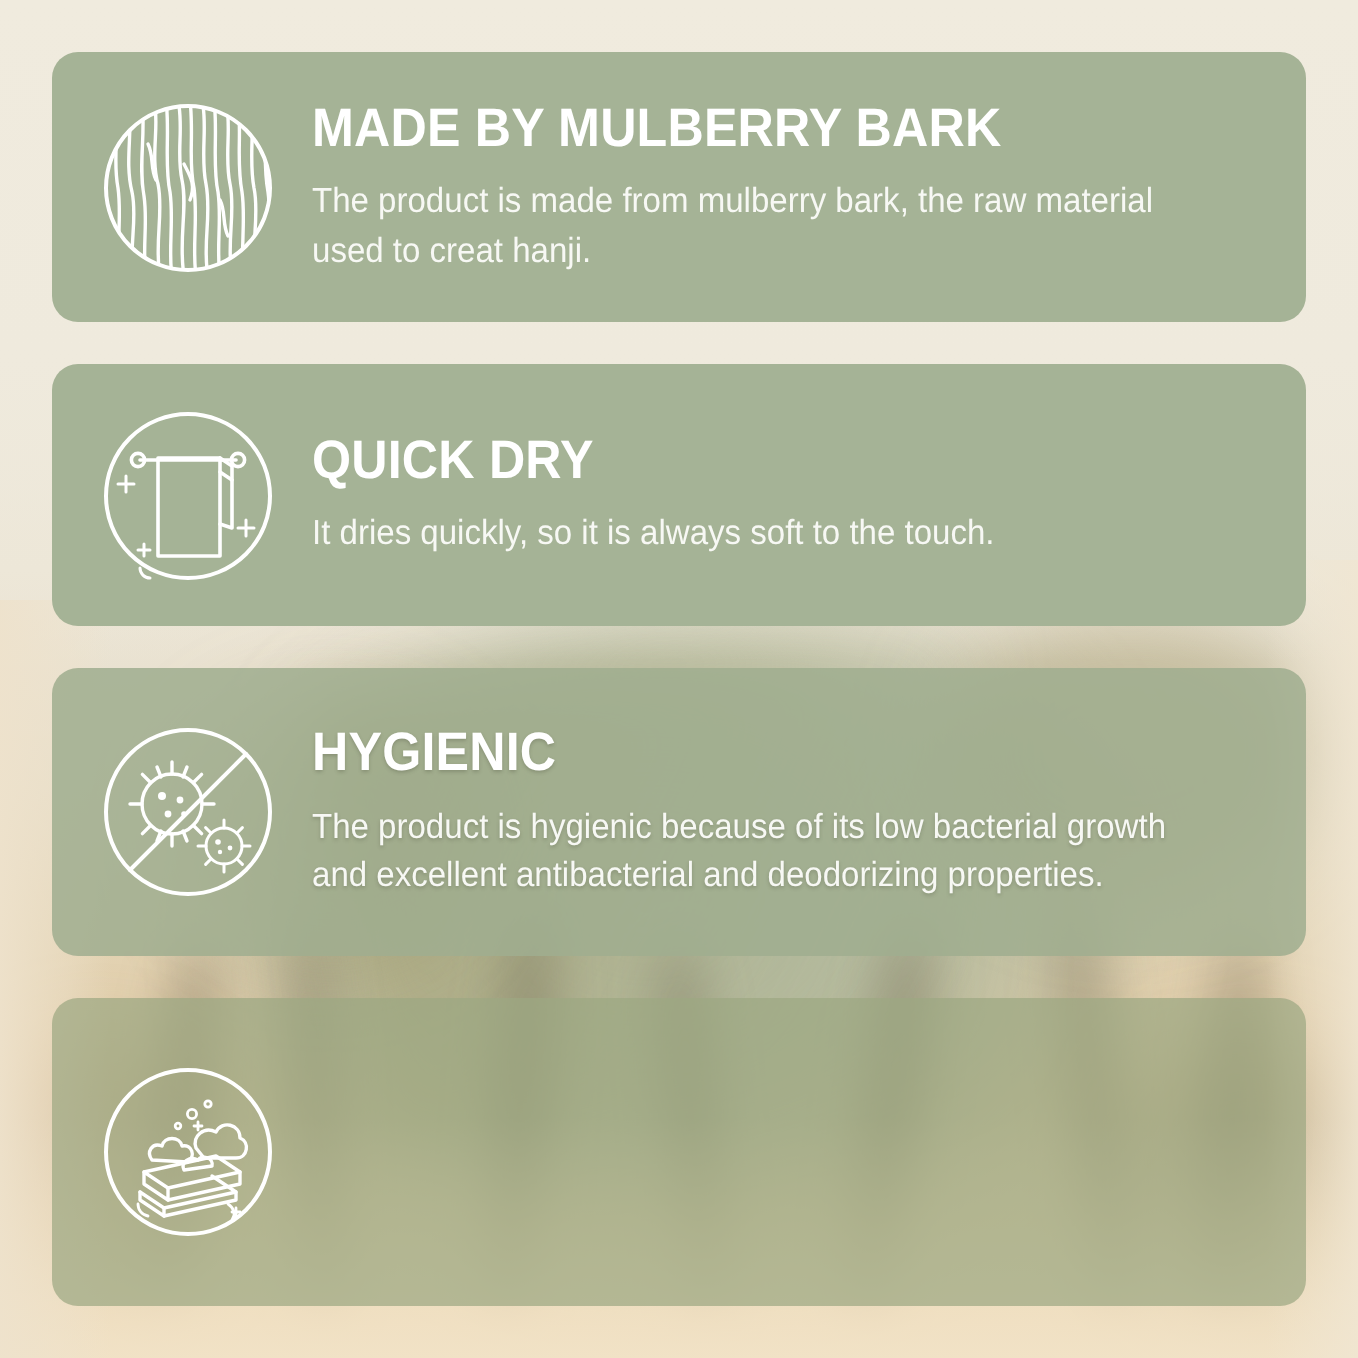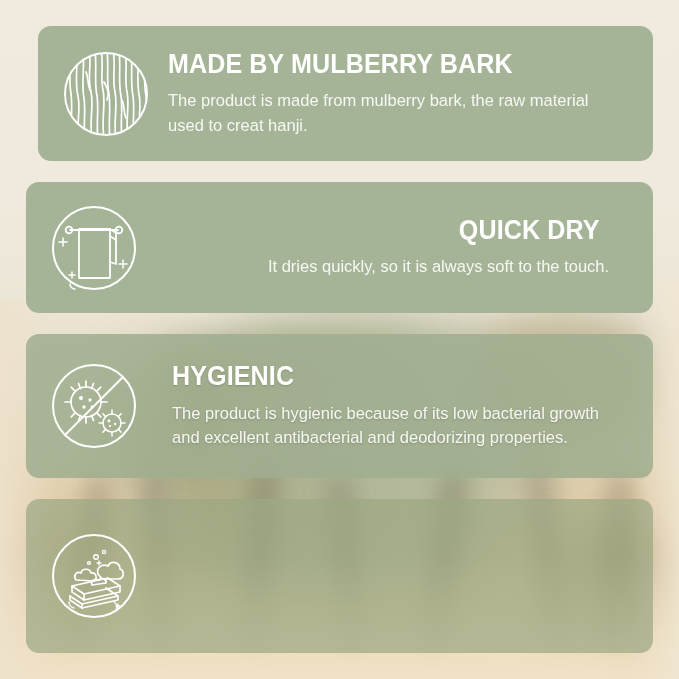--- a/index.html
+++ b/index.html
@@ -131,25 +131,25 @@
     position: relative;
     border-radius: 13px;
     display: flex;
     align-items: center;
     box-sizing: border-box;
     padding: 0 20px 0 22px;
     overflow: hidden;
   }
   
   .card.solid   { background: #a5b396; }
-  .card.glass-1 { background: rgba(160,174,143,0.86); gap: 16px; }
+  .card.glass-1 { background: rgba(160,174,143,0.86); }
   .card.glass-2 { background: rgba(156,168,130,0.72); }
 
-  .card-1 { height: 143px; margin-left: 12px; }
-  .card-2 { height: 139px; text-align: right; }
+  .card-1 { height: 143px; }
+  .card-2 { height: 139px; }
   .card-3 { height: 152px; }
   .card-4 { height: 163px; }
 
   .icon-wrap {
     flex: 0 0 auto;
     width: 92px;
     height: 92px;
     margin-right: 16px;
     display: flex;
     align-items: center;

